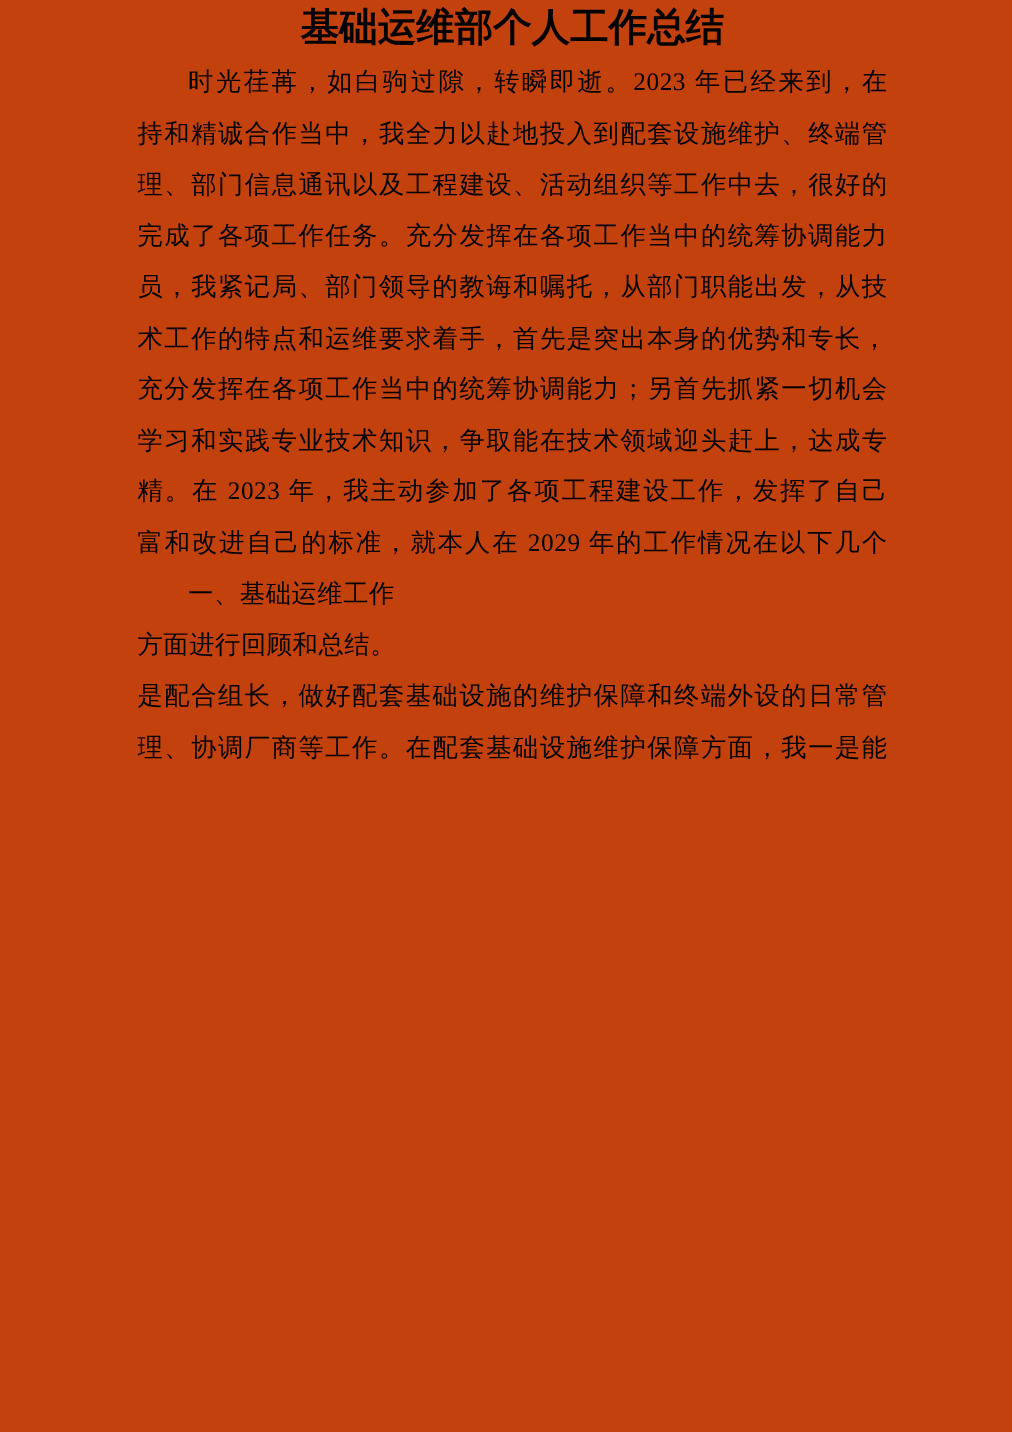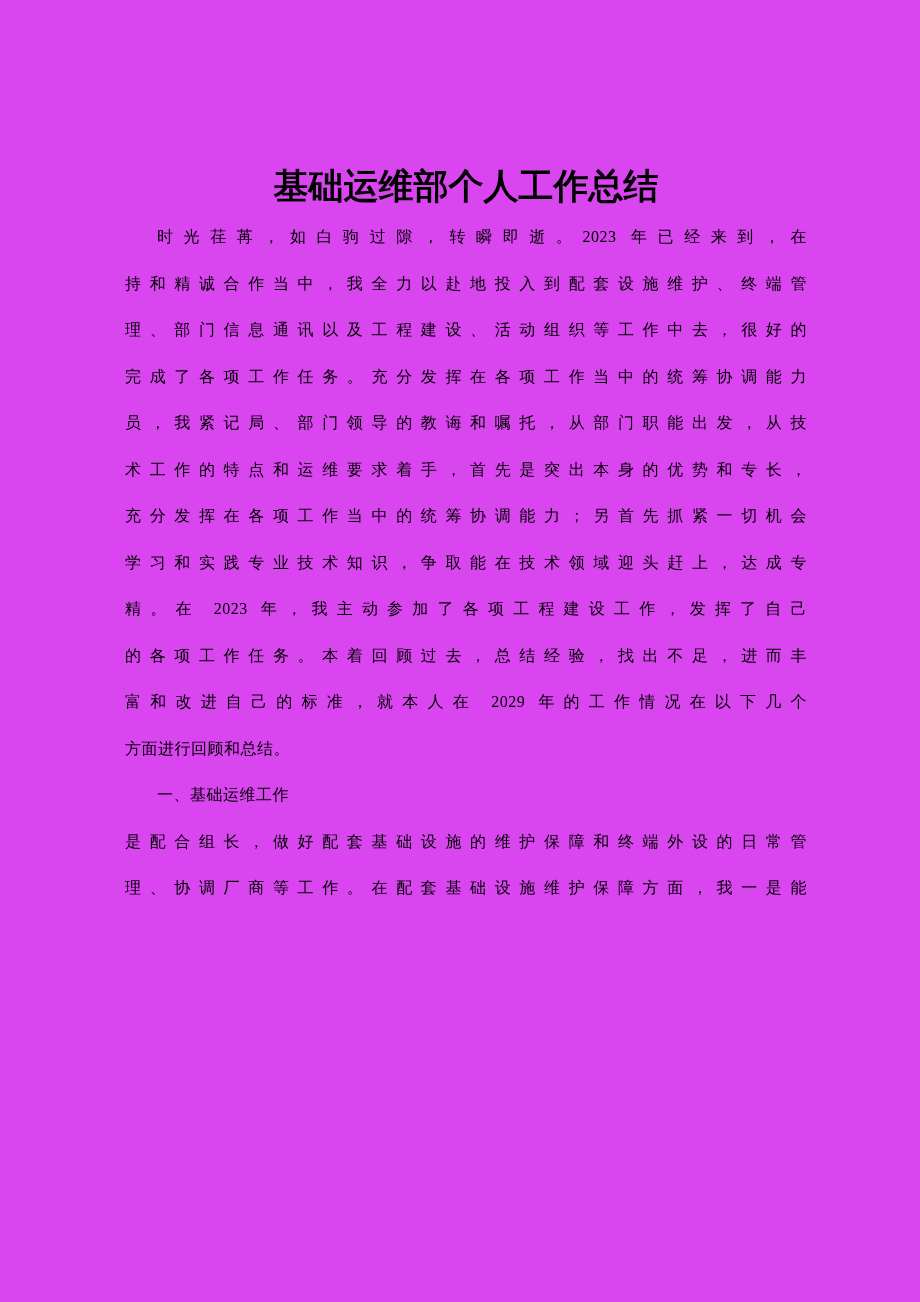--- a/index.html
+++ b/index.html
@@ -4,42 +4,41 @@
 <style>
   html, body {
     margin: 0;
     padding: 0;
     background: #ffffff;
   }
   .page {
     position: relative;
     width: 920px;
     height: 1302px;
-    background: #d946ef;
+    background: #c2410c;
     color: #000000;
     font-family: "Liberation Serif", "DejaVu Serif", serif;
     box-sizing: border-box;
-    padding-top: 162px;
     overflow: hidden;
   }
   .doc-title {
     width: 682px;
     margin: 0 113px 0 125px;
     font-size: 35px;
     font-weight: 700;
     line-height: 50px;
     text-align: center;
     white-space: nowrap;
   }
   .doc-body {
     width: 682px;
     margin: 2px 113px 0 125px;
   }
   .line {
-    font-size: 16px;
+    font-size: 23px;
     line-height: 46.5px;
     text-align: justify;
     text-align-last: justify;
     letter-spacing: 0.5px;
   }
   .line.indent {
     text-indent: 2em;
   }
   .line.para-end {
     text-align-last: left;
@@ -54,22 +53,21 @@
   <div class="doc-body">
     <div class="line indent">时光荏苒，如白驹过隙，转瞬即逝。2023 年已经来到，在</div>
     <div class="line">持和精诚合作当中，我全力以赴地投入到配套设施维护、终端管</div>
     <div class="line">理、部门信息通讯以及工程建设、活动组织等工作中去，很好的</div>
     <div class="line">完成了各项工作任务。充分发挥在各项工作当中的统筹协调能力</div>
     <div class="line">员，我紧记局、部门领导的教诲和嘱托，从部门职能出发，从技</div>
     <div class="line">术工作的特点和运维要求着手，首先是突出本身的优势和专长，</div>
     <div class="line">充分发挥在各项工作当中的统筹协调能力；另首先抓紧一切机会</div>
     <div class="line">学习和实践专业技术知识，争取能在技术领域迎头赶上，达成专</div>
     <div class="line">精。在 2023 年，我主动参加了各项工程建设工作，发挥了自己</div>
-    <div class="line">的各项工作任务。本着回顾过去，总结经验，找出不足，进而丰</div>
     <div class="line">富和改进自己的标准，就本人在 2029 年的工作情况在以下几个</div>
+    <div class="line indent para-end">一、基础运维工作</div>
+
     <div class="line para-end">方面进行回顾和总结。</div>
-
-    <div class="line indent para-end">一、基础运维工作</div>
 
     <div class="line">是配合组长，做好配套基础设施的维护保障和终端外设的日常管</div>
     <div class="line">理、协调厂商等工作。在配套基础设施维护保障方面，我一是能</div>
   </div>
 </div>
 
 </body></html>

